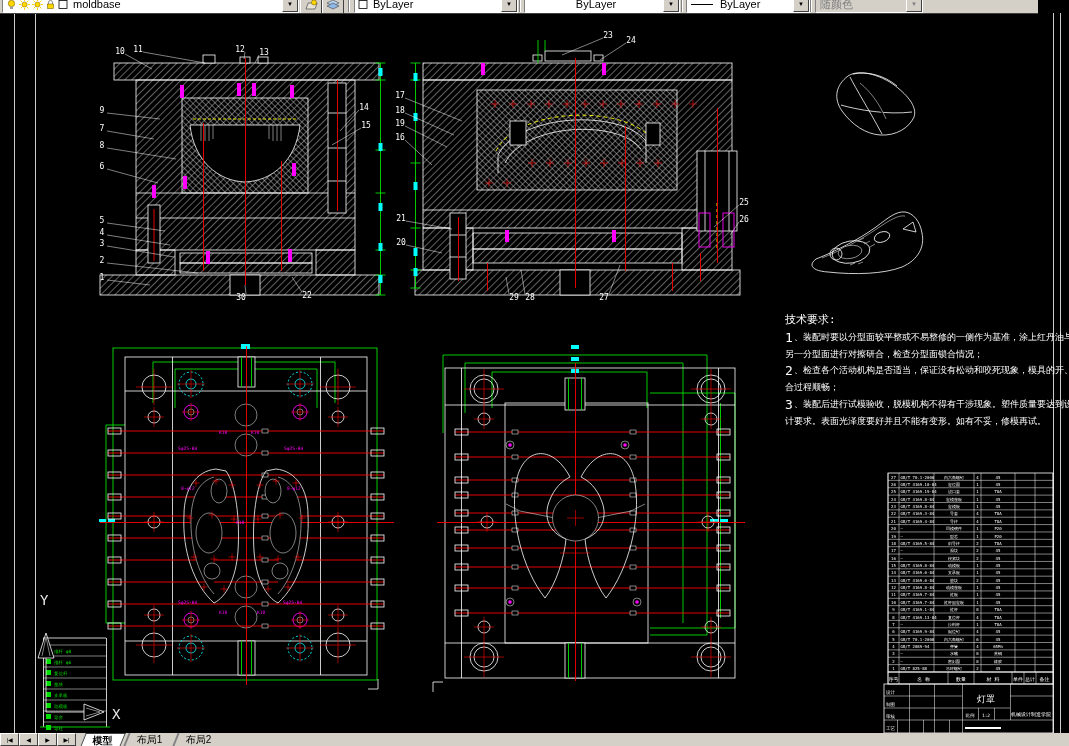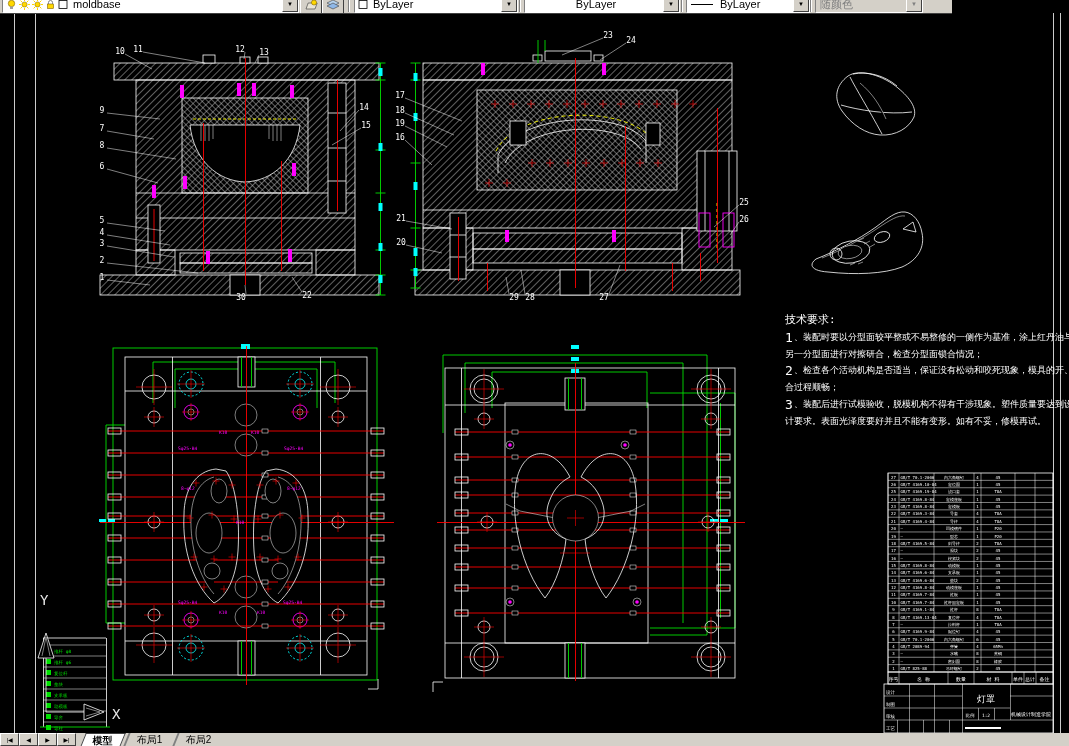--- a/index.html
+++ b/index.html
@@ -1,19 +1,19 @@
 <!DOCTYPE html>
 <html><head>
 <meta charset="utf-8">
 <style>
   html,body{margin:0;padding:0}
   body{width:1069px;height:746px;background:#000;position:relative;overflow:hidden;
        font-family:"Liberation Sans",sans-serif}
   
-  .toolbar{position:absolute;top:0;left:0;width:952px;height:13px;background:#d4d0c8;
+  .toolbar{position:absolute;top:0;left:0;width:1038px;height:13px;background:#d4d0c8;
            border-bottom:1px solid #404040;overflow:hidden;z-index:5}
   .combo{position:absolute;top:-5px;height:16px;background:#fff;display:flex;align-items:center;
          border:1px solid;border-color:#808080 #fff #fff #808080;font-size:11px;color:#000;
          font-family:"Liberation Sans",sans-serif}
   .combo .lbl{flex:1;padding-left:4px;white-space:nowrap;overflow:hidden}
   .combo .dd{width:14px;align-self:stretch;background:#d4d0c8;border:1px solid;
              border-color:#fff #404040 #404040 #fff;display:flex;align-items:center;justify-content:center;
              font-size:6px;color:#000}
   .combo.disabled{background:#d4d0c8}
   .combo.disabled .lbl{color:#808080}

